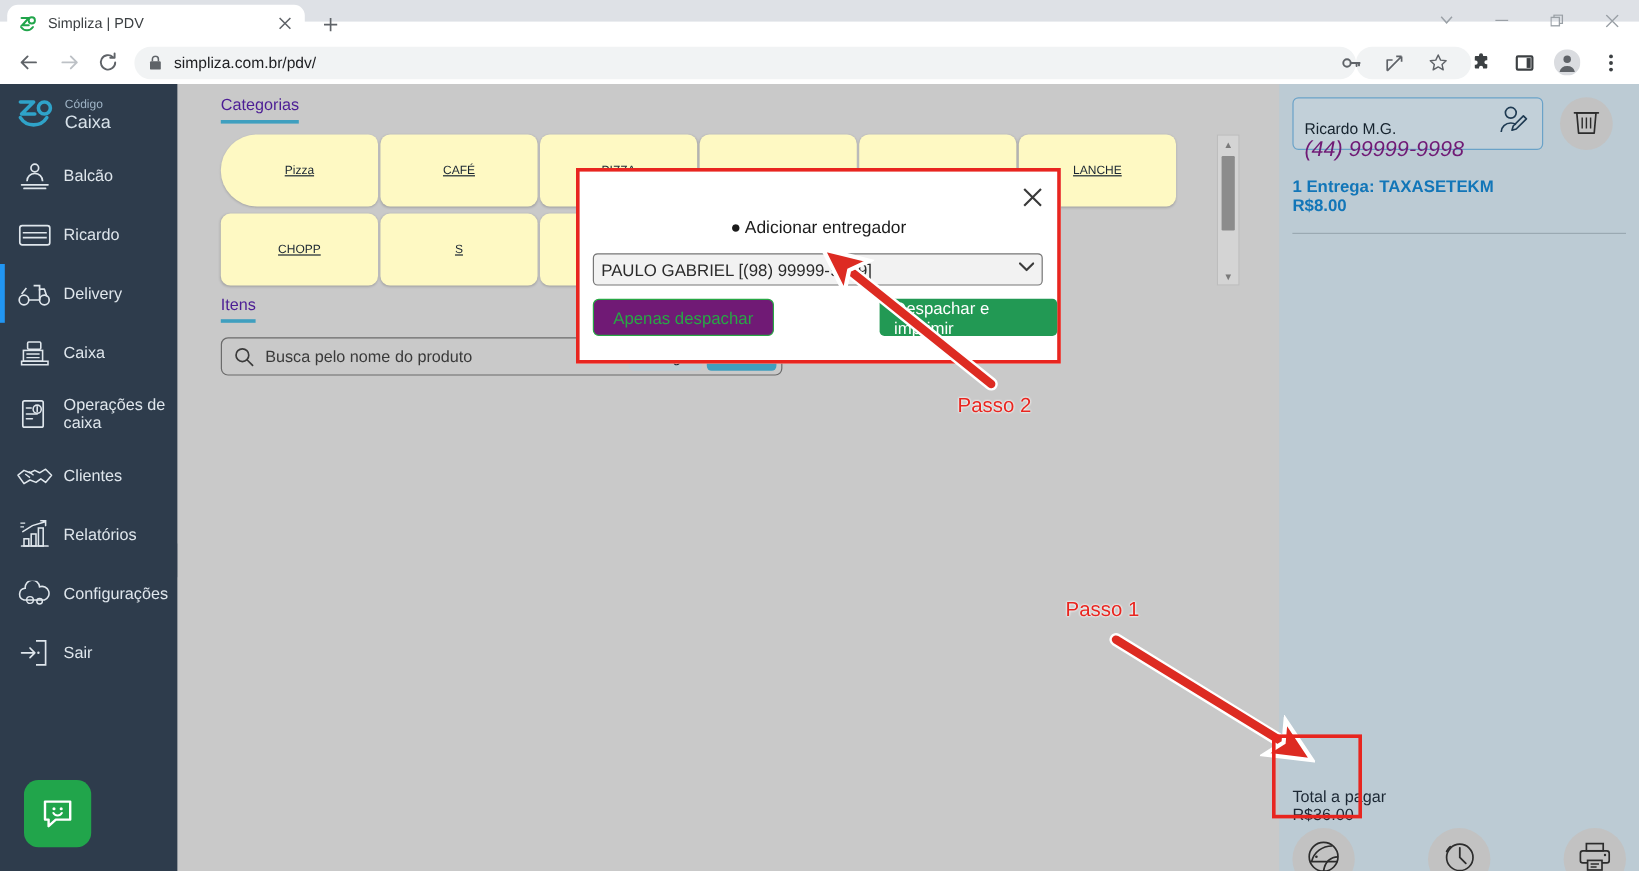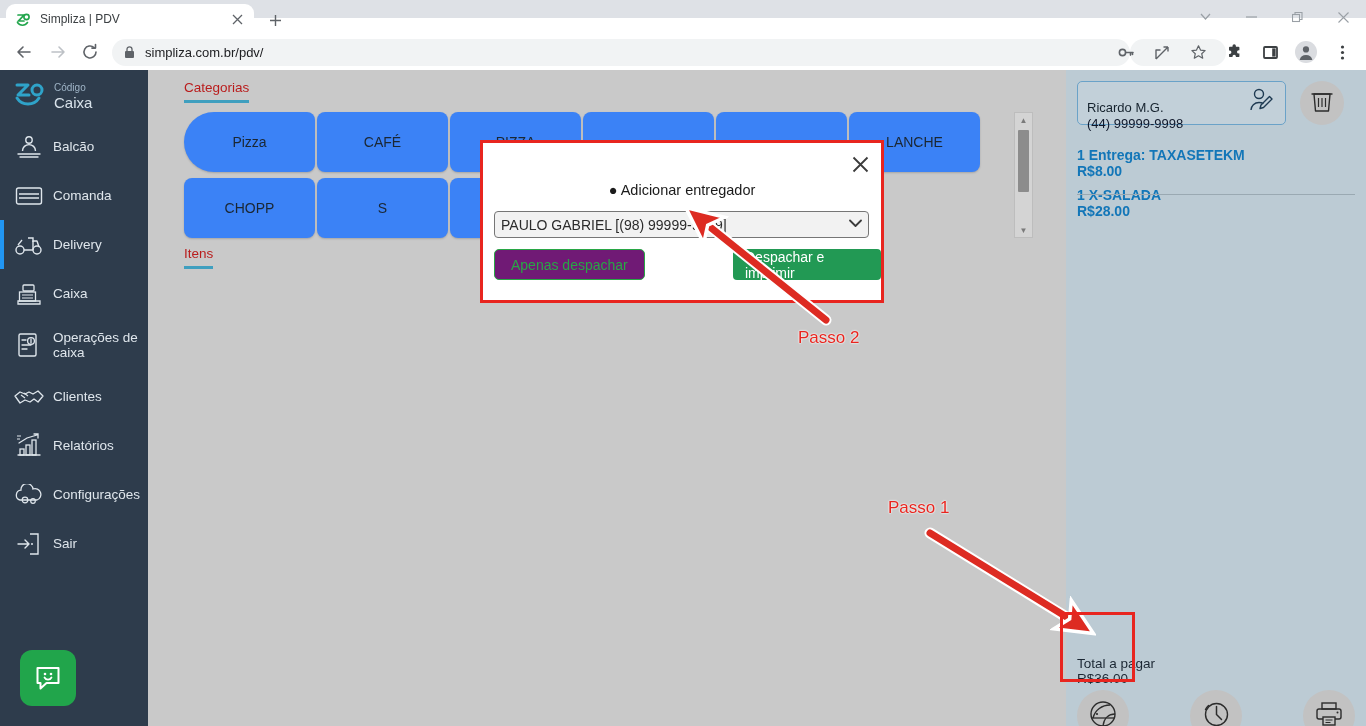--- a/index.html
+++ b/index.html
@@ -124,36 +124,37 @@
     background: #21a54b; border-radius: 12px;
     display: flex; align-items: center; justify-content: center;
   }
 
   
   .main {
     position: absolute; left: 148px; top: 0; width: 918px; height: 656px;
     background: #c9c9c9;
   }
   .section-head {
-    position: absolute; font-size: 13.5px; color: #b91c1c;
+    position: absolute; font-size: 13.5px; color: #4c1d95;
     padding-bottom: 5px; border-bottom: 3px solid #3f9fbf;
   }
   #head-categorias { left: 36px; top: 10px; }
   #head-itens { left: 36px; top: 176px; }
 
   .cat-grid {
     position: absolute; left: 36px; top: 42px; width: 820px; height: 126px;
     display: grid; grid-template-columns: repeat(6, 131px);
     grid-template-rows: 60px 60px; gap: 6px 2px;
   }
   .cat-btn {
-    background: #3b82f6; border-radius: 8px;
-    display: flex; align-items: center; justify-content: center;
-    font-size: 14px; color: #1b2733; text-align: center;
+    background: #fef9c3; border-radius: 8px;
+    display: flex; align-items: center; justify-content: center;
+    font-size: 10px; color: #1b2733; text-align: center;
     box-shadow: 0 1px 2px rgba(0,0,0,.18);
+    text-decoration: underline;
   }
   .cat-btn.rounded-l { border-radius: 30px 8px 8px 30px; }
 
   .cat-scroll {
     position: absolute; left: 866px; top: 42px; width: 19px; height: 126px;
     background: #d4d4d4; border: 1px solid #bdbdbd;
   }
   .cat-scroll .arr {
     position: absolute; left: 0; width: 17px; height: 14px;
     display: flex; align-items: center; justify-content: center;
@@ -192,21 +193,21 @@
     position: absolute; left: 1066px; top: 0; width: 300px; height: 656px;
     background: #bccbd4;
   }
   .cust-box {
     position: absolute; left: 11px; top: 11px; width: 209px; height: 44px;
     background: #c2d0d9; border: 1px solid #6aa2c8; border-radius: 5px;
     display: flex; align-items: center; padding: 0 9px;
   }
   .cust-txt { flex: 1; margin-top: 26px; }
   .cust-name { font-size: 13px; color: #16232e; line-height: 16px; }
-  .cust-phone { font-size: 13px; color: #0f172a; line-height: 16px; }
+  .cust-phone { font-size: 18px; color: #701a75; line-height: 16px; font-style: italic; }
   .trash-btn {
     position: absolute; left: 234px; top: 11px; width: 44px; height: 44px;
     background: #c2c2c2; border-radius: 50%;
     display: flex; align-items: center; justify-content: center;
   }
   .items-list { position: absolute; left: 11px; top: 75px; width: 278px; }
   .item-row {
     display: flex; justify-content: space-between; align-items: baseline;
     font-size: 14px; font-weight: bold; color: #1276b8; padding: 2px 0 6px 0; flex-direction: column;
   }
@@ -432,21 +433,21 @@
         <span class="nlabel">Balcão</span>
       </div>
 
       <div class="nav-item">
         <span class="nicon">
           <svg width="28" height="22" viewBox="0 0 28 22">
               <rect x="1.5" y="3" width="25" height="16" rx="2" stroke="#dfe6ec" stroke-width="1.4" fill="none"></rect>
               <path d="M4 9h20M4 13h20" stroke="#dfe6ec" stroke-width="1.3"></path>
             </svg>
         </span>
-        <span class="nlabel">Comanda</span>
+        <span class="nlabel">Ricardo</span>
       </div>
 
       <div class="nav-item active">
         <span class="nicon">
           <svg width="30" height="24" viewBox="0 0 30 24">
               <circle cx="6" cy="17" r="4" stroke="#dfe6ec" stroke-width="1.4" fill="none"></circle>
               <circle cx="23" cy="17" r="4" stroke="#dfe6ec" stroke-width="1.4" fill="none"></circle>
               <path d="M10 17h9M19 17V8h4l2 6" stroke="#dfe6ec" stroke-width="1.4" fill="none" stroke-linejoin="round"></path>
               <path d="M14 5h5v4" stroke="#dfe6ec" stroke-width="1.4" fill="none"></path>
               <path d="M4 12l4-5" stroke="#dfe6ec" stroke-width="1.3"></path>
@@ -554,20 +555,31 @@
       </div>
 
       <div class="cat-scroll">
         <div class="arr up">▲</div>
         <div class="thumb"></div>
         <div class="arr dn">▼</div>
       </div>
 
       <div class="section-head" id="head-itens">Itens</div>
 
+      <div class="search-wrap">
+        <span class="search-ico">
+          <svg width="17" height="17" viewBox="0 0 17 17">
+              <circle cx="7" cy="7" r="5.3" stroke="#3a3a3a" stroke-width="1.4" fill="none"></circle>
+              <path d="M11 11l4.5 4.5" stroke="#3a3a3a" stroke-width="1.4" stroke-linecap="round"></path>
+            </svg>
+        </span>
+        <input class="search-input" type="text" placeholder="Busca pelo nome do produto" style="">
+        <span class="btn-codigo">Código</span>
+        <span class="btn-busca">Busca</span>
+      </div>
     </div>
 
     <div class="right">
       <div class="cust-box">
         <span class="cust-txt">
           <span class="cust-name" style="display:block">Ricardo M.G.</span>
           <span class="cust-phone" style="display:block">(44) 99999-9998</span>
         </span>
         <span>
           <svg width="30" height="30" viewBox="0 0 30 30">
@@ -585,24 +597,20 @@
               <path d="M7.5 9v9M11 9v9M14.5 9v9" stroke="#2c2c2c" stroke-width="1.2"></path>
               <path d="M1 5h20" stroke="#2c2c2c" stroke-width="1.4" stroke-linecap="round"></path>
             </svg>
         </span>
       </div>
 
       <div class="items-list">
         <div class="item-row">
           <span>1 Entrega: TAXASETEKM</span>
           <span>R$8.00</span>
-        </div>
-        <div class="item-row">
-          <span>1 X-SALADA</span>
-          <span>R$28.00</span>
         </div>
       </div>
       <div class="items-sep"></div>
 
       <div class="total-row">
         <span>Total a pagar</span>
         <span>R$36.00</span>
       </div>
 
       <div class="act-row">

